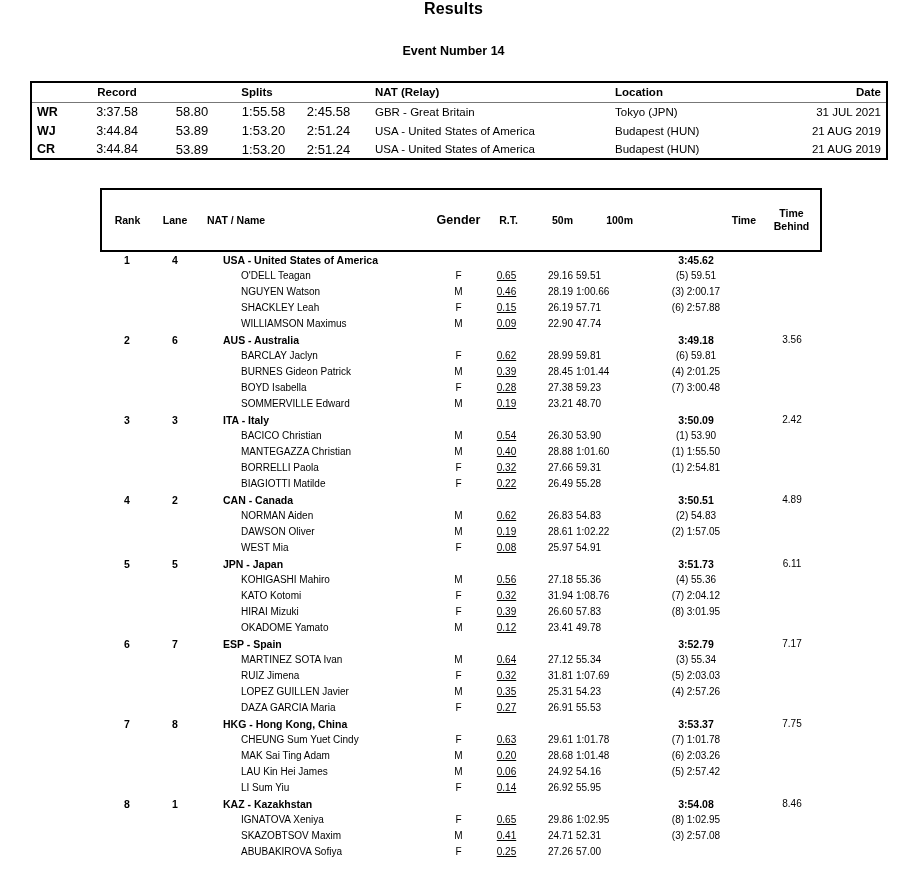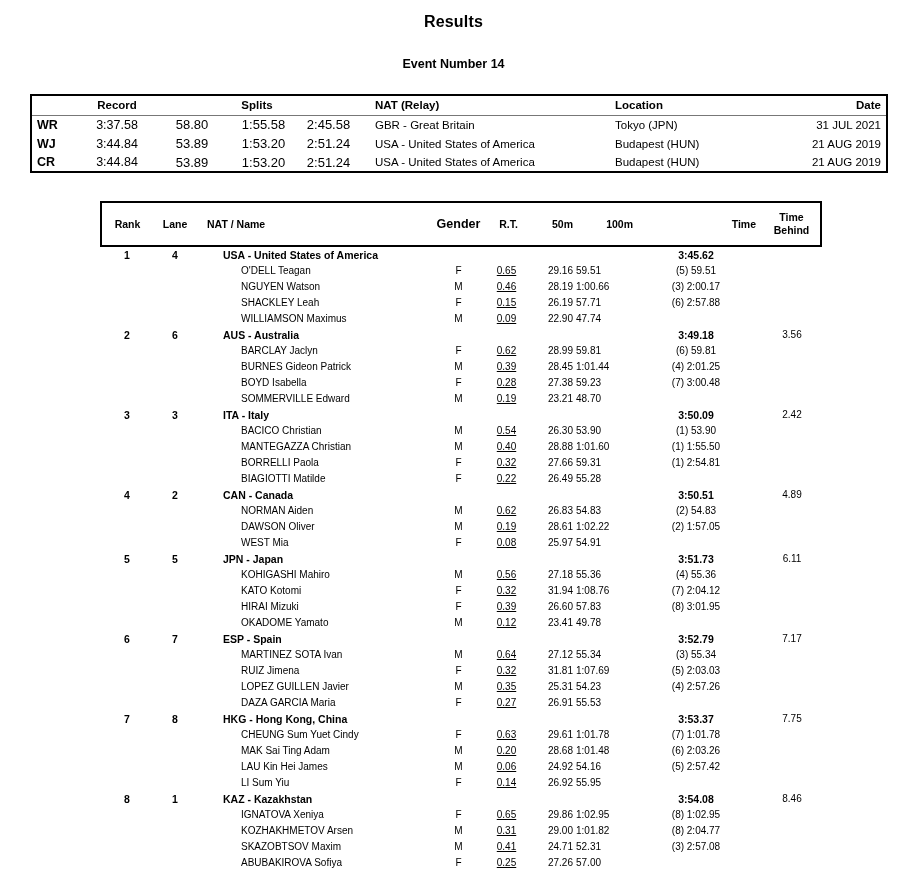--- a/index.html
+++ b/index.html
@@ -3,21 +3,21 @@
 <meta charset="utf-8">
 <style>
   * { margin:0; padding:0; box-sizing:border-box; }
   html,body { background:#fff; }
   body {
     width:907px; height:877px; overflow:hidden;
     font-family:"Liberation Sans", sans-serif; color:#000;
   }
   .title {
     text-align:center; font-weight:bold; font-size:16px;
-    padding-top:13px; letter-spacing:0.2px;
+    letter-spacing:0.2px;
   }
   .subtitle {
     text-align:center; font-weight:bold; font-size:12.5px;
     margin-top:26px;
   }
 
   
   table.records {
     border-collapse:collapse; table-layout:fixed;
     width:856px; margin:23px 0 0 30px;
@@ -54,21 +54,21 @@
   .results thead th:first-child { border-left:2px solid #000; }
   .results thead th:last-child  { border-right:2px solid #000; }
   .results thead .h-gender { font-size:12.5px; }
   .results thead .h-name { text-align:left; padding-left:10px; }
   .results thead .h-rank, .results thead .h-lane,
   .results thead .h-gender, .results thead .h-rt { text-align:center; }
   .results thead .h-50, .results thead .h-100 { text-align:right; padding-right:3px; }
   .results thead .h-time { text-align:right; padding-right:7px; }
   .results thead .h-behind { text-align:center; }
   .results thead .h-behind span {
-    display:block; width:42px; margin:8px auto;
+    display:block; width:42px; margin:17px auto;
     line-height:1.25; white-space:normal;
   }
 
   .results tbody td { height:16px; font-size:10px; line-height:16px; }
   .results td.c-rank, .results td.c-lane { text-align:center; }
   .results td.c-gender { text-align:center; }
   .results td.c-rt  { text-align:center; padding-right:4px;text-decoration:underline; }
   .results td.c-50  { text-align:right; padding-right:3px; }
   .results td.c-100 { text-align:left; padding-right:3px; }
   .results td.c-time { text-align:center; padding-right:7px; }
@@ -595,31 +595,20 @@
     <td class="c-lane"></td>
     <td class="c-name">IGNATOVA Xeniya</td>
     <td class="c-gender">F</td>
     <td class="c-rt">0.65</td>
     <td class="c-50">29.86</td>
     <td class="c-100">1:02.95</td>
     <td class="c-time">(8) 1:02.95</td>
     <td class="c-behind"></td>
   </tr>
 
-  <tr class="swimmer-row">
-    <td class="c-rank"></td>
-    <td class="c-lane"></td>
-    <td class="c-name">KOZHAKHMETOV Arsen</td>
-    <td class="c-gender">M</td>
-    <td class="c-rt">0.31</td>
-    <td class="c-50">29.00</td>
-    <td class="c-100">1:01.82</td>
-    <td class="c-time">(8) 2:04.77</td>
-    <td class="c-behind"></td>
-  </tr>
 
   <tr class="swimmer-row">
     <td class="c-rank"></td>
     <td class="c-lane"></td>
     <td class="c-name">SKAZOBTSOV Maxim</td>
     <td class="c-gender">M</td>
     <td class="c-rt">0.41</td>
     <td class="c-50">24.71</td>
     <td class="c-100">52.31</td>
     <td class="c-time">(3) 2:57.08</td>

